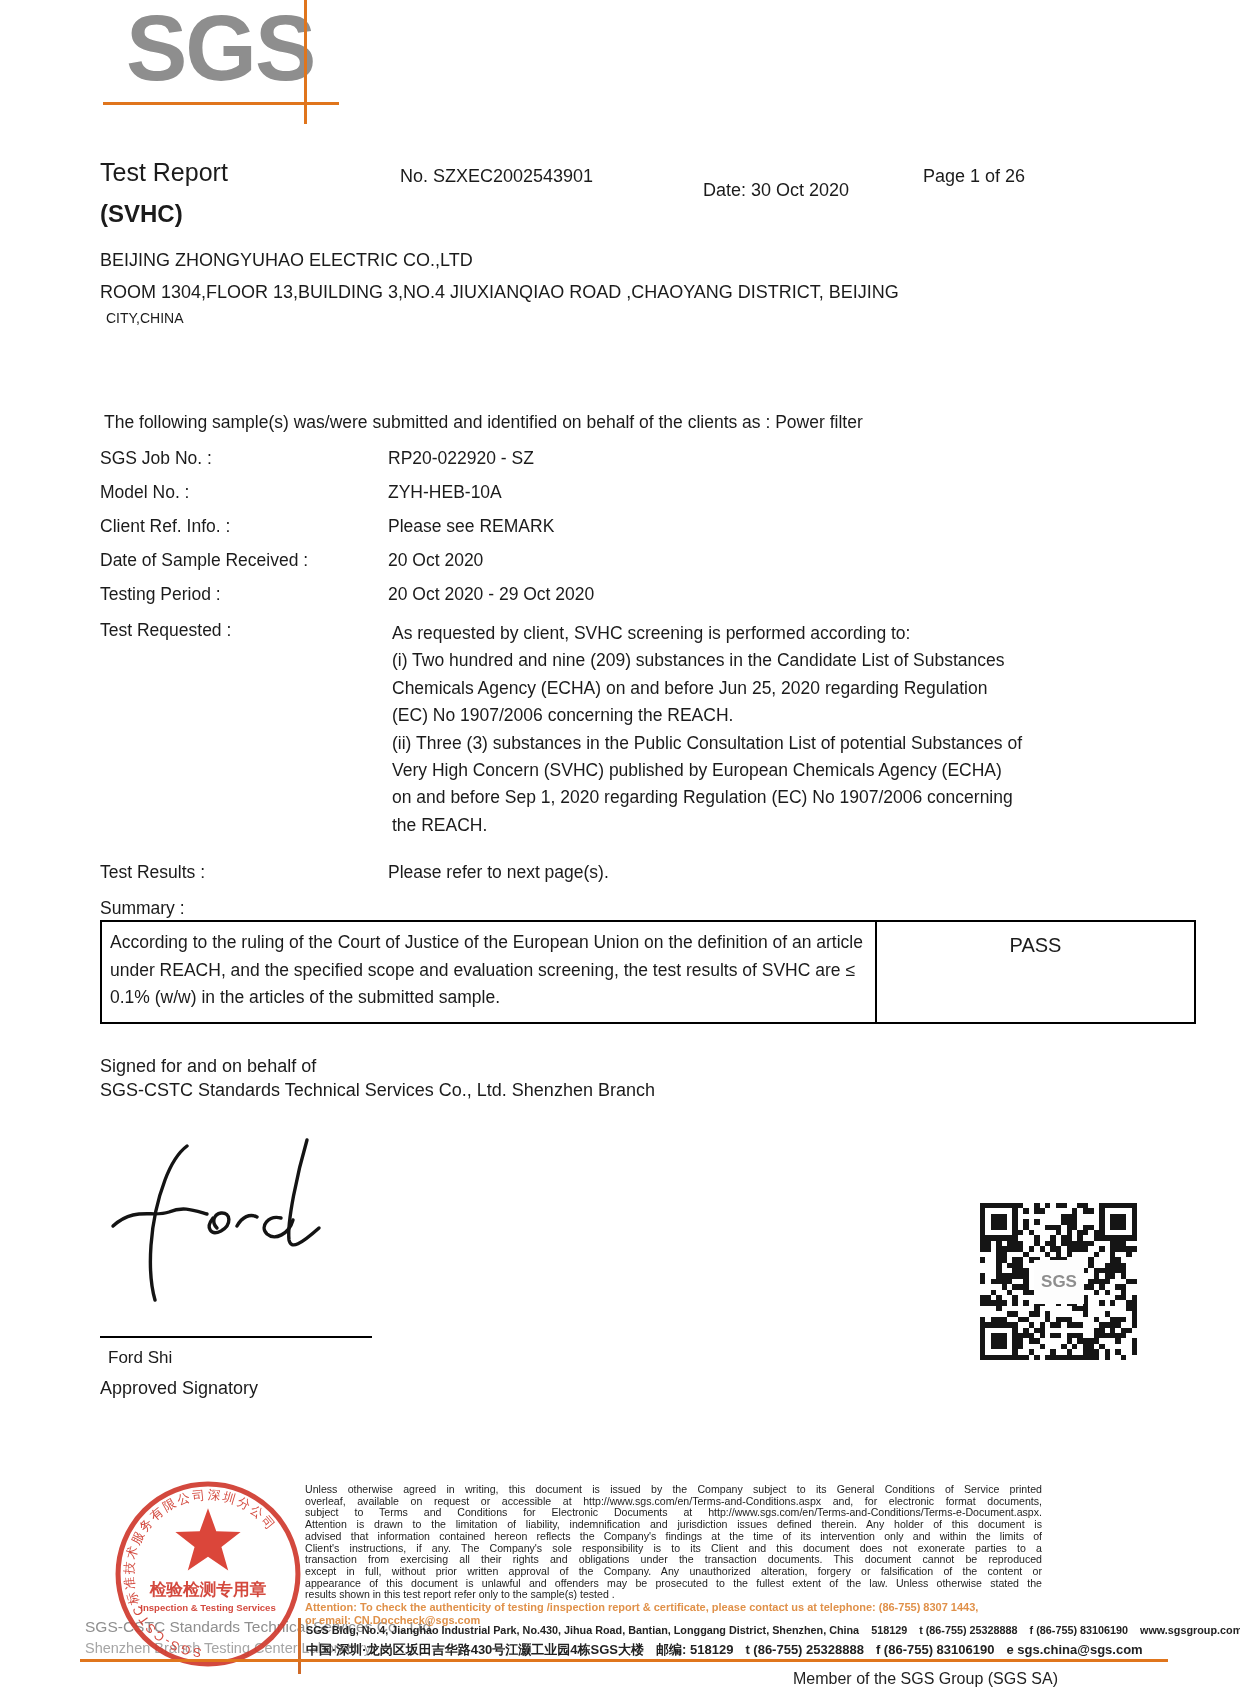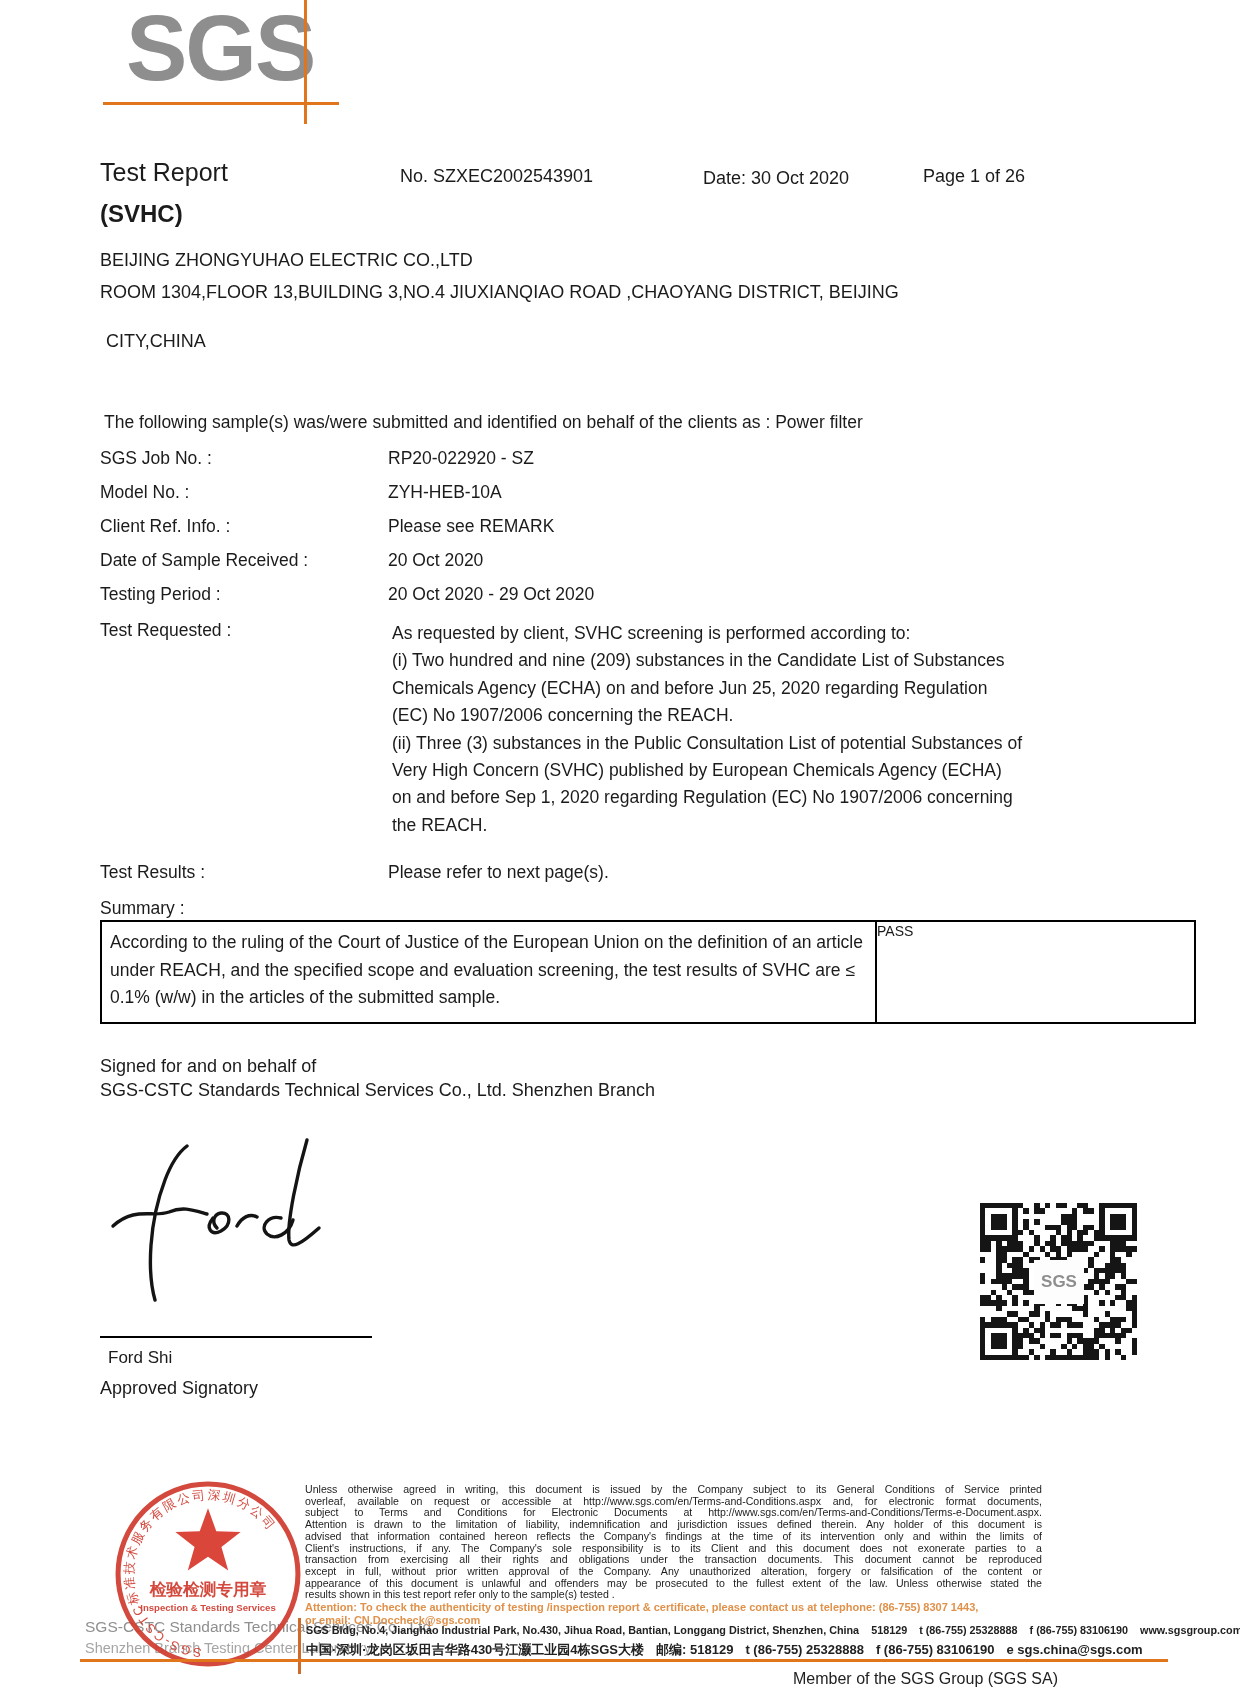--- a/index.html
+++ b/index.html
@@ -7,40 +7,40 @@
         font-family:"Liberation Sans", sans-serif;color:#1b1b1b;}
   .abs{position:absolute;}
 
   
   .logo-text{left:126px;top:-4px;font-size:92px;font-weight:bold;letter-spacing:-2px;color:#8e8e8e;line-height:105px;}
   .logo-hline{left:103px;top:102px;width:236px;height:3px;background:#e0751c;}
   .logo-vline{left:304px;top:0px;width:3px;height:124px;background:#e0751c;}
   .doc-title{left:100px;top:158px;font-size:25px;font-weight:normal;}
   .doc-subtitle{left:100px;top:200px;font-size:24px;font-weight:bold;}
   .hdr-no{left:400px;top:166px;font-size:18px;}
-  .hdr-date{left:703px;top:168px;font-size:18px;}
+  .hdr-date{left:703px;top:180px;font-size:18px;}
   .hdr-page{left:923px;top:166px;font-size:18px;}
 
   
   .client-name{left:100px;top:250px;font-size:18px;}
   .client-addr1{left:100px;top:282px;font-size:18px;}
-  .client-addr2{left:106px;top:310px;font-size:18px;margin-top:21px;}
+  .client-addr2{left:106px;top:310px;font-size:14px;}
 
   .intro-line{left:104px;top:412px;font-size:17.5px;}
 
   .lbl{font-size:17.5px;}
   .val{font-size:17.5px;}
 
   .tr-lines div{font-size:17.5px;line-height:27.4px;}
   .tr-block{left:392px;top:620px;width:700px;}
   .tr-label{left:100px;top:620px;}
 
   .sum-table{left:100px;top:920px;width:1096px;display:flex;border:2px solid #000;box-sizing:border-box;}
   .sum-left{width:773px;padding:7px 12px 10px 8px;font-size:17.5px;line-height:27.5px;box-sizing:border-box;}
-  .sum-right{flex:1;border-left:2px solid #000;padding-top:1px;font-size:14px;box-sizing:border-box;}
+  .sum-right{flex:1;border-left:2px solid #000;text-align:center;padding-top:12px;font-size:20px;box-sizing:border-box;}
 
   .signoff1{left:100px;top:1056px;font-size:18px;}
   .signoff2{left:100px;top:1080px;font-size:18px;}
   .sig-svg{left:95px;top:1122px;}
   .sig-line{left:100px;top:1336px;width:272px;height:2px;background:#000;}
   .sig-name{left:108px;top:1348px;font-size:17px;}
   .sig-role{left:100px;top:1378px;font-size:18px;}
 
   
   .qr{left:980px;top:1203px;width:157px;height:157px;background:#fff;}

